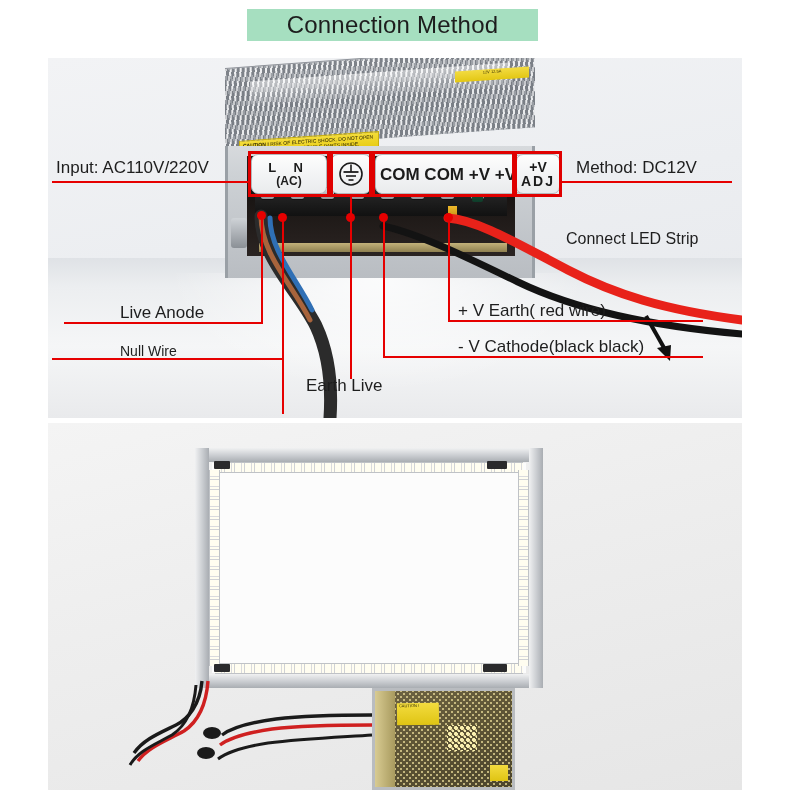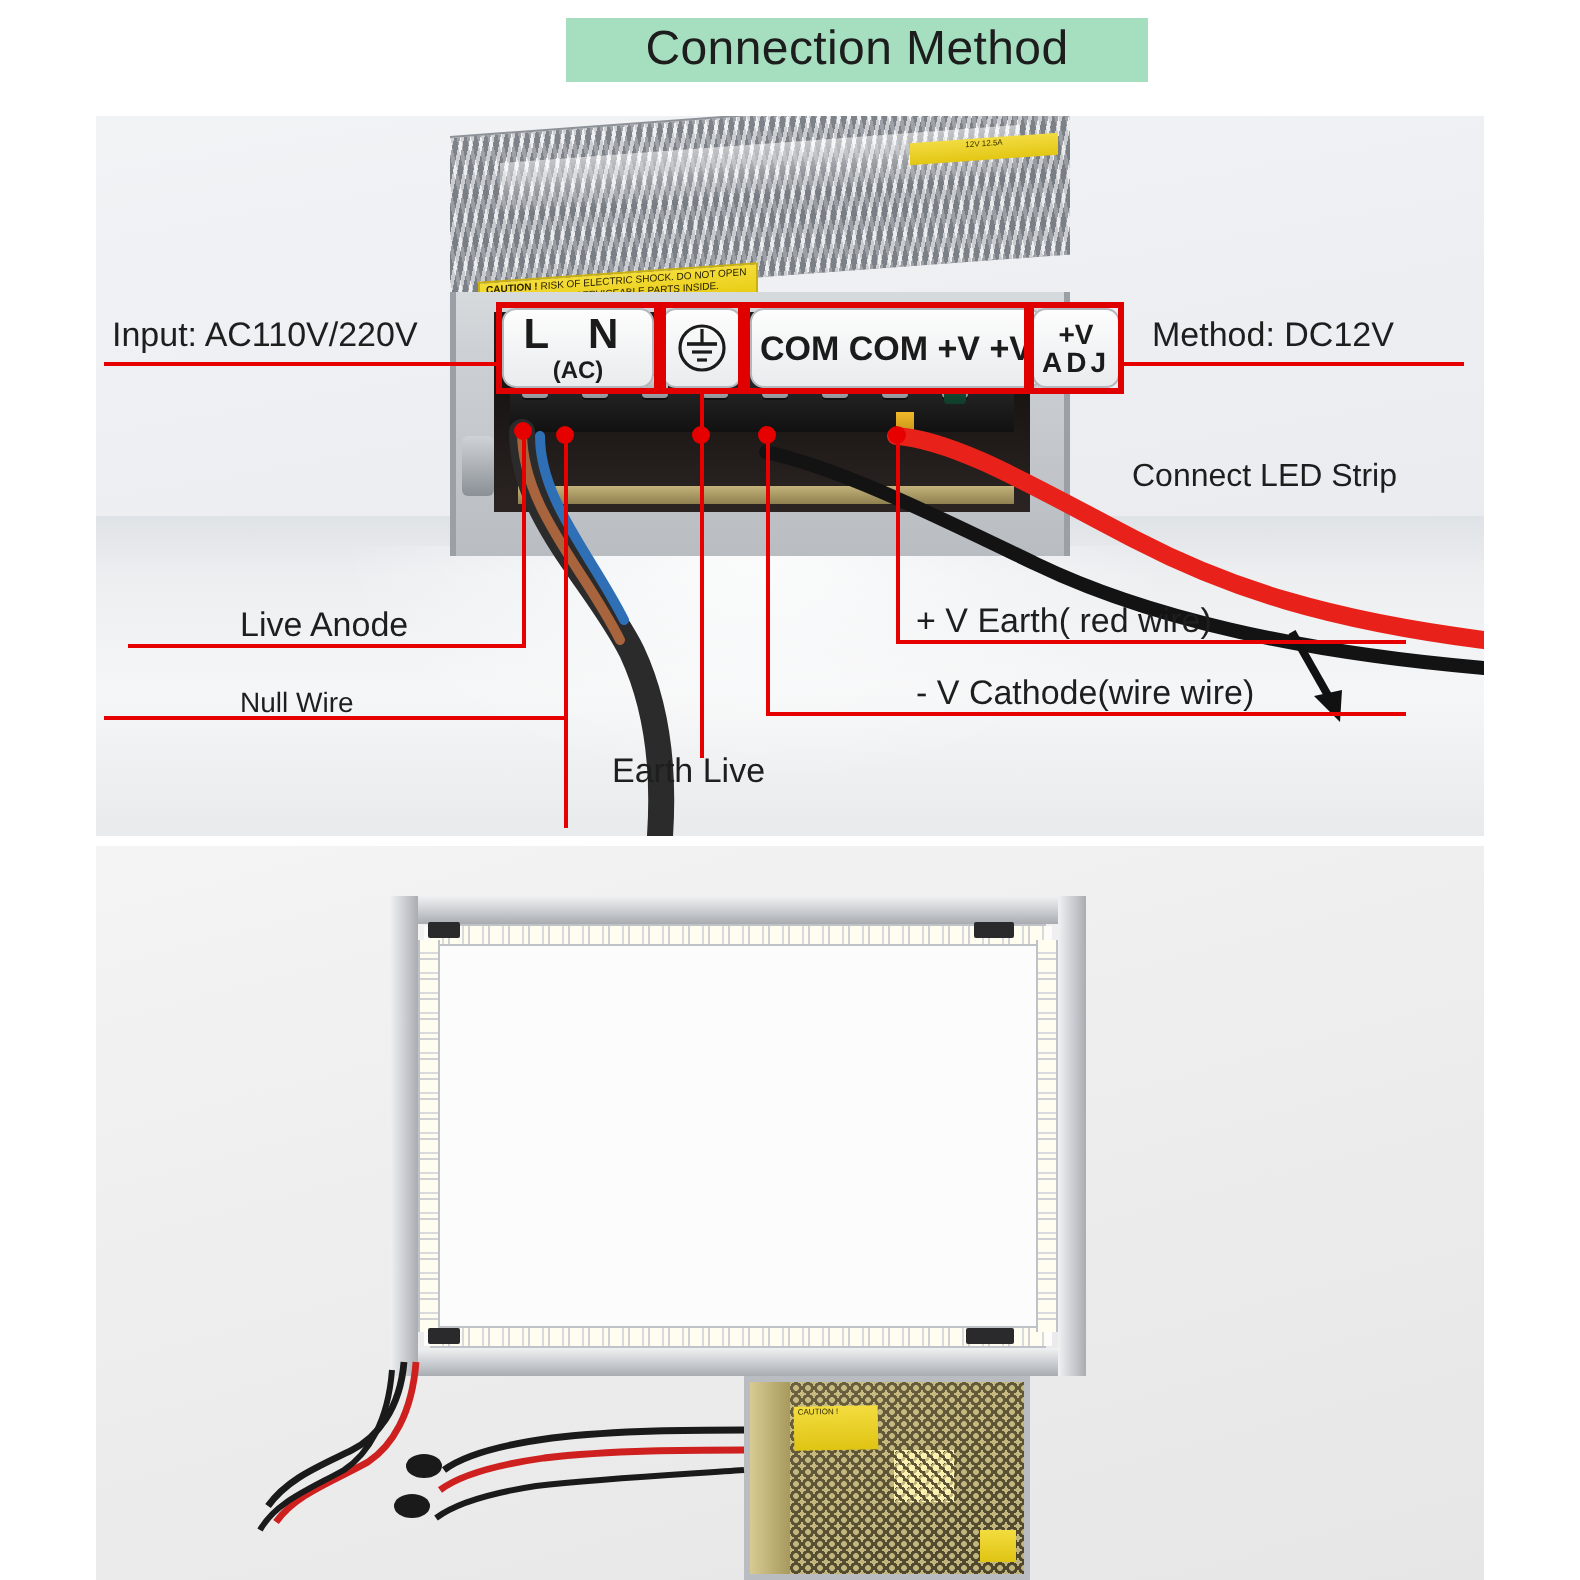--- a/index.html
+++ b/index.html
@@ -16,21 +16,21 @@
     width: 790px; height: 790px;
     background: #ffffff;
   }
 
   
   #title-banner {
     position: absolute;
     left: 247px; top: 9px;
     width: 291px; height: 32px;
     background: #a6dfc0;
-    display: flex; align-items: center; justify-content: center; margin-left: 36px;
+    display: flex; align-items: center; justify-content: center;
   }
   #title-text {
     font-size: 24px;
     color: #1d1d1d;
     letter-spacing: .2px;
     white-space: nowrap;
   }
 
   
   .photo-panel {
@@ -343,21 +343,21 @@
       <path d="M222,160 C222,192 248,220 264,252" stroke="#2f6fb5" stroke-width="5" fill="none" stroke-linecap="round"></path>
 
       <path d="M400,160 C430,162 470,186 520,212 C566,236 616,252 694,262" stroke="#e8221a" stroke-width="9" fill="none" stroke-linecap="round"></path>
       <path d="M335,168 C372,176 420,200 470,224 C524,250 600,268 694,276" stroke="#131313" stroke-width="7" fill="none" stroke-linecap="round"></path>
 
       <path d="M598,258 L619,295" stroke="#111" stroke-width="4" fill="none"></path>
       <path d="M622,303 L609,290 L623,287 Z" fill="#111"></path>
     </svg>
 
     <div class="term-plate" style="left:203px; top:96px; width:76px; height:40px; flex-direction:column; gap:1px;">
-      <span style="font-size:21px; letter-spacing:7px;">L  N</span>
+      <span style="font-size:13px; letter-spacing:7px;">L  N</span>
       <span style="font-size:12px;">(AC)</span>
     </div>
 
     <div class="term-plate" style="left:283px; top:96px; width:40px; height:40px;">
       <svg width="26" height="26" viewBox="0 0 26 26">
         <circle cx="13" cy="13" r="11" fill="none" stroke="#1b1b1b" stroke-width="1.6"></circle>
         <line x1="13" y1="3.5" x2="13" y2="11" stroke="#1b1b1b" stroke-width="1.6"></line>
         <line x1="5.5" y1="11" x2="20.5" y2="11" stroke="#1b1b1b" stroke-width="1.8"></line>
         <line x1="8" y1="15" x2="18" y2="15" stroke="#1b1b1b" stroke-width="1.6"></line>
         <line x1="10.5" y1="19" x2="15.5" y2="19" stroke="#1b1b1b" stroke-width="1.6"></line>
@@ -401,21 +401,21 @@
     <div class="rline v" style="left:335px; top:159px; height:141px;"></div>
     <div class="rline h" style="left:335px; top:298px; width:320px;"></div>
 
     <div class="anno" style="left:8px; top:100px; font-size:17px;">Input: AC110V/220V</div>
     <div class="anno" style="left:528px; top:100px; font-size:17px;">Method: DC12V</div>
     <div class="anno" style="left:518px; top:172px; font-size:16px;">Connect LED Strip</div>
     <div class="anno" style="left:72px; top:245px; font-size:17px;">Live Anode</div>
     <div class="anno" style="left:72px; top:285px; font-size:14px;">Null Wire</div>
     <div class="anno" style="left:258px; top:318px; font-size:17px;">Earth Live</div>
     <div class="anno" style="left:410px; top:243px; font-size:17px;">+ V  Earth( red wire)</div>
-    <div class="anno" style="left:410px; top:279px; font-size:17px;">- V   Cathode(wire wire)</div>
+    <div class="anno" style="left:410px; top:279px; font-size:17px;">- V   Cathode(black black)</div>
   </div>
 
   <div class="photo-panel" id="panel-bottom">
 
     <div id="led-frame">
       <div id="frame-inner"></div>
 
       <div class="alu-rail" style="left:0; top:0; width:348px; height:14px;"></div>
       <div class="alu-rail" style="left:0; top:226px; width:348px; height:14px;"></div>
       <div class="alu-rail vert" style="left:0; top:0; width:14px; height:240px;"></div>

